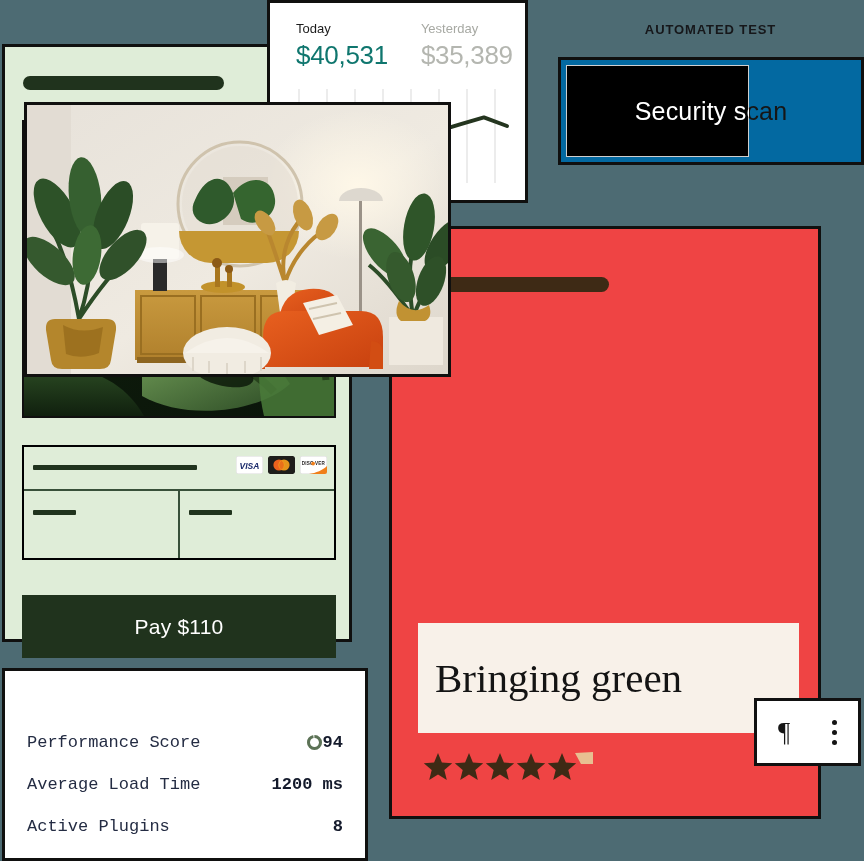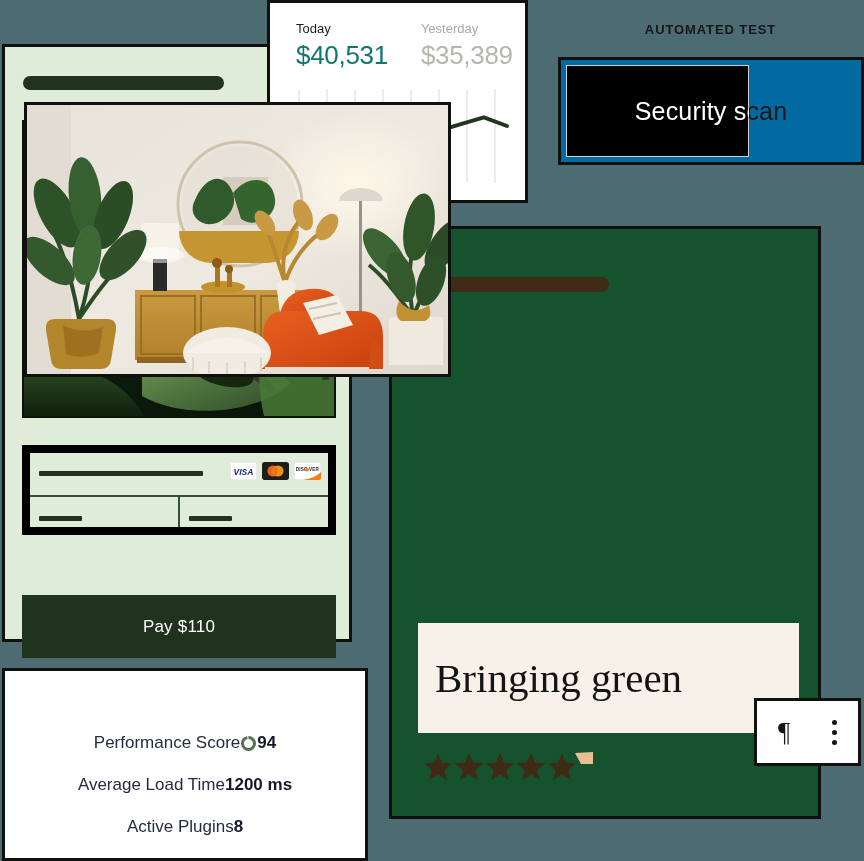--- a/index.html
+++ b/index.html
@@ -56,23 +56,23 @@
     overflow: hidden;
     background: #16271a;
   }
   #checkout-photo svg { display: block; width: 100%; height: 100%; }
 
   .cc-fieldset {
     position: absolute;
     left: 17px;
     top: 398px;
     width: 314px;
-    height: 90px;
-    box-sizing: border-box;
-    border: 8px solid #000000;
+    height: 115px;
+    box-sizing: border-box;
+    border: 2px solid #000000;
     background: #dfedd8;
     padding-left: 32px;
   }
   .cc-row-top {
     position: absolute;
     left: 0; top: 0; right: 0;
     height: 44px;
     border-bottom: 2px solid #38503a;
     box-sizing: border-box;
   }
@@ -116,21 +116,21 @@
 
   #pay-button {
     position: absolute;
     left: 17px;
     top: 548px;
     width: 314px;
     height: 63px;
     background: #20331d;
     color: #ffffff;
     border: none;
-    font-size: 17px;
+    font-size: 21px;
     font-family: "Liberation Sans", sans-serif;
     letter-spacing: .2px;
     cursor: pointer;
     display: flex;
     align-items: center;
     justify-content: center;
   }
 
   
   #revenue-card {
@@ -229,21 +229,21 @@
     color: #ffffff;
     letter-spacing: .2px;
   }
 
   
   #interior-card {
     left: 389px;
     top: 226px;
     width: 432px;
     height: 593px;
-    background: #14532d;
+    background: #ef4444;
   }
   #interior-title-bar {
     position: absolute;
     left: 18px;
     top: 48px;
     width: 199px;
     height: 15px;
     border-radius: 8px;
     background: #3e2a15;
   }
@@ -371,21 +371,22 @@
   #performance-menu i {
     width: 4px; height: 4px; border-radius: 50%;
     background: #1b2238; display: block;
   }
   .perf-row {
     position: absolute;
     left: 22px;
     right: 22px;
     display: flex;
     align-items: center;
-    justify-content: center;
+    justify-content: space-between;
+    font-family: Liberation Mono, monospace;
   }
   #perf-row-0 { top: 62px; }
   #perf-row-1 { top: 104px; }
   #perf-row-2 { top: 146px; }
   .perf-label {
     font-size: 17px;
     color: #242c43;
   }
   .perf-value {
     font-size: 17px;

